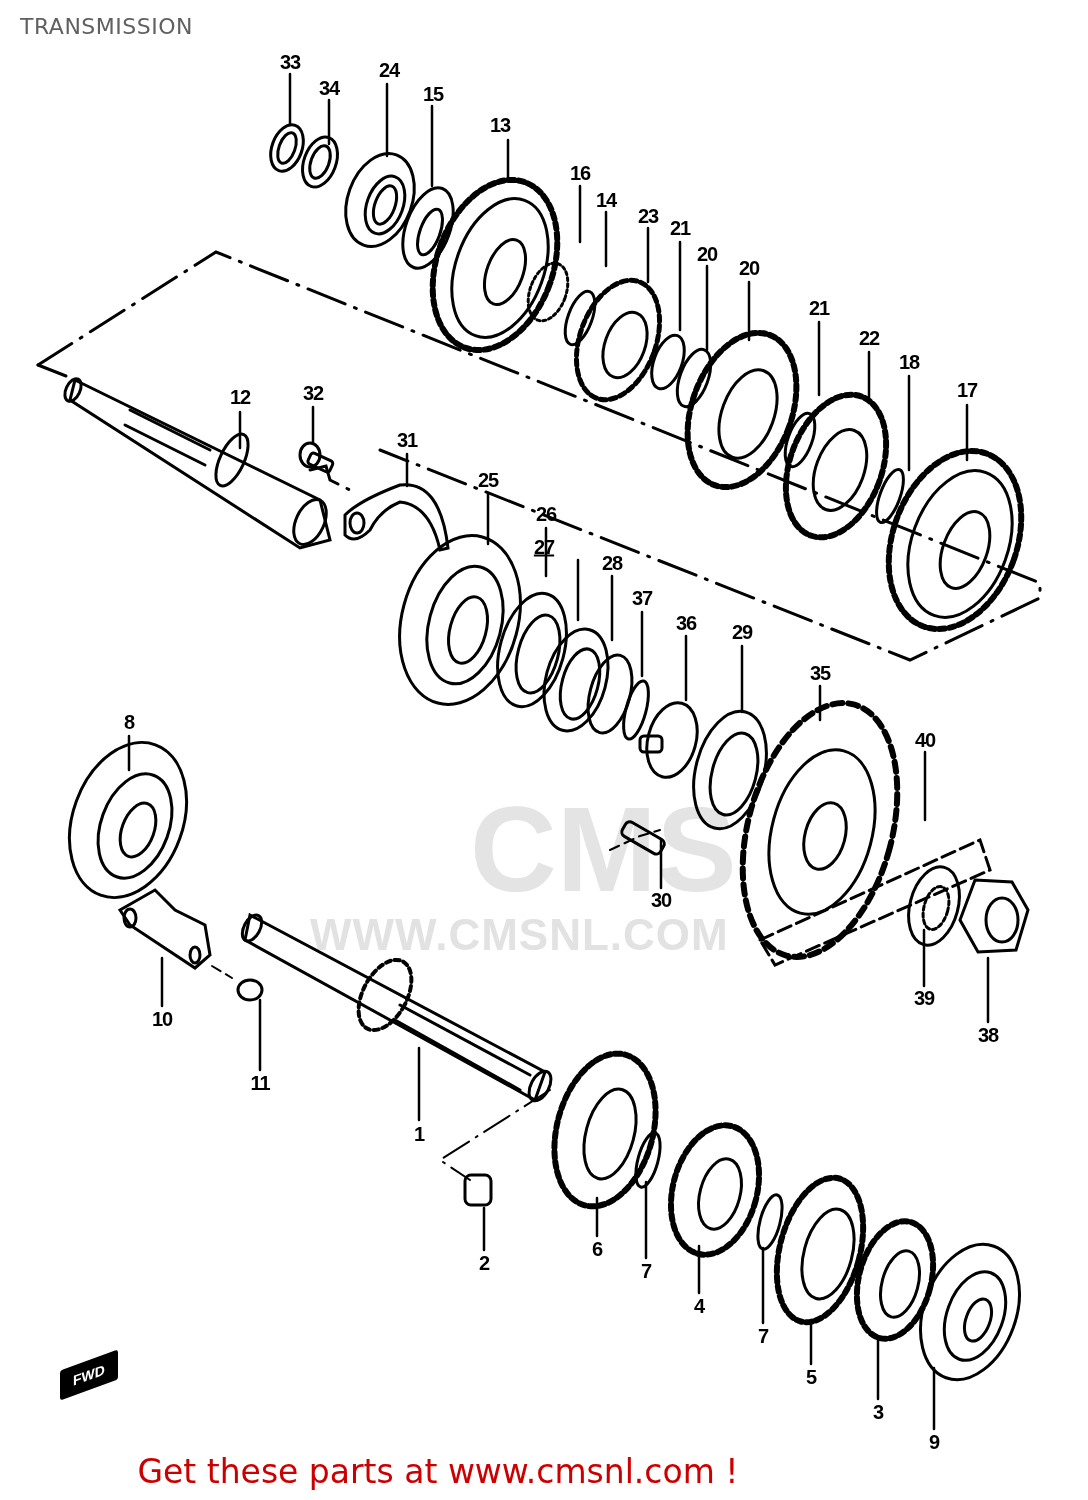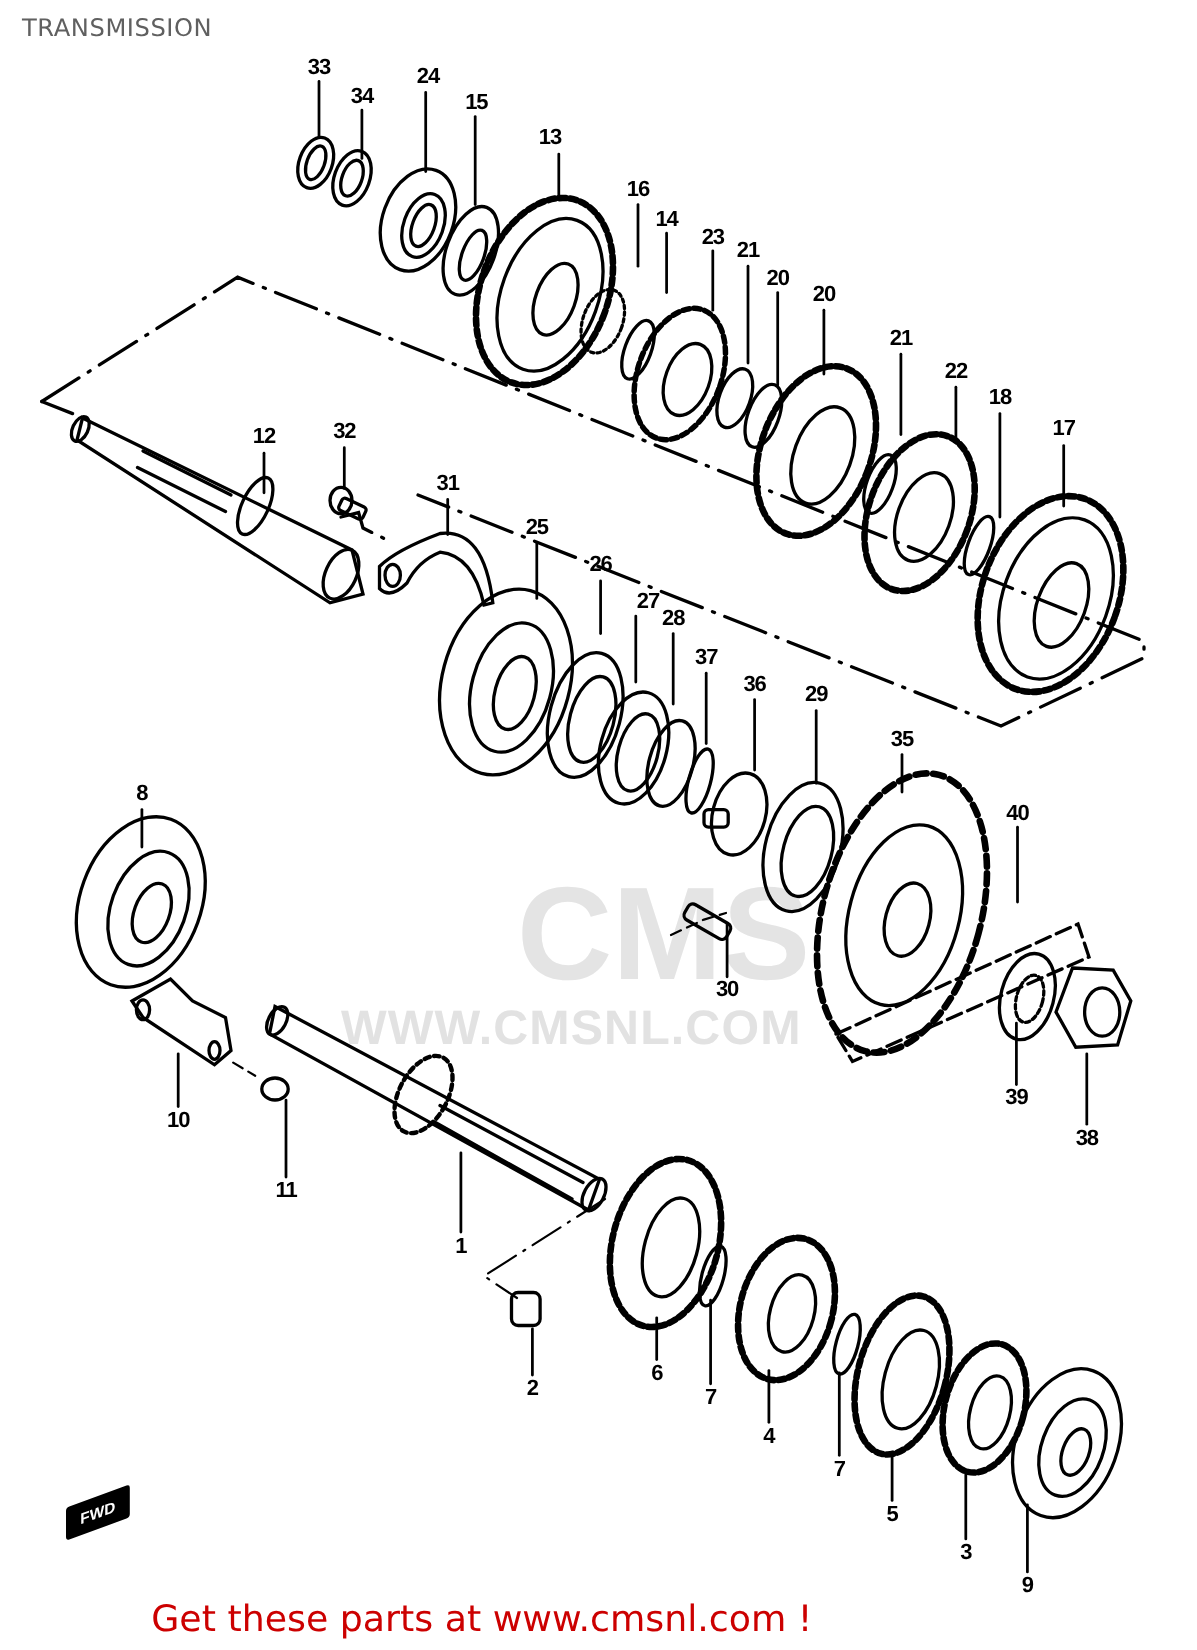--- a/index.html
+++ b/index.html
@@ -268,21 +268,21 @@
     <div class="lbl" style="left: 749px; top: 268px;">20</div>
     <div class="lbl" style="left: 819px; top: 308px;">21</div>
     <div class="lbl" style="left: 869px; top: 338px;">22</div>
     <div class="lbl" style="left: 909px; top: 362px;">18</div>
     <div class="lbl" style="left: 967px; top: 390px;">17</div>
     <div class="lbl" style="left: 240px; top: 397px;">12</div>
     <div class="lbl" style="left: 313px; top: 393px;">32</div>
     <div class="lbl" style="left: 407px; top: 440px;">31</div>
     <div class="lbl" style="left: 488px; top: 480px;">25</div>
     <div class="lbl" style="left: 546px; top: 514px;">26</div>
-    <div class="lbl" style="left: 589px; top: 547px;">27</div>
+    <div class="lbl" style="left: 544px; top: 547px; text-decoration: underline;">27</div>
     <div class="lbl" style="left: 612px; top: 563px;">28</div>
     <div class="lbl" style="left: 642px; top: 598px;">37</div>
     <div class="lbl" style="left: 686px; top: 623px;">36</div>
     <div class="lbl" style="left: 742px; top: 632px;">29</div>
     <div class="lbl" style="left: 820px; top: 673px;">35</div>
     <div class="lbl" style="left: 925px; top: 740px;">40</div>
     <div class="lbl" style="left: 661px; top: 900px; text-align: center;">30</div>
     <div class="lbl" style="left: 924px; top: 998px;">39</div>
     <div class="lbl" style="left: 988px; top: 1035px;">38</div>
     <div class="lbl" style="left: 129px; top: 722px;">8</div>

